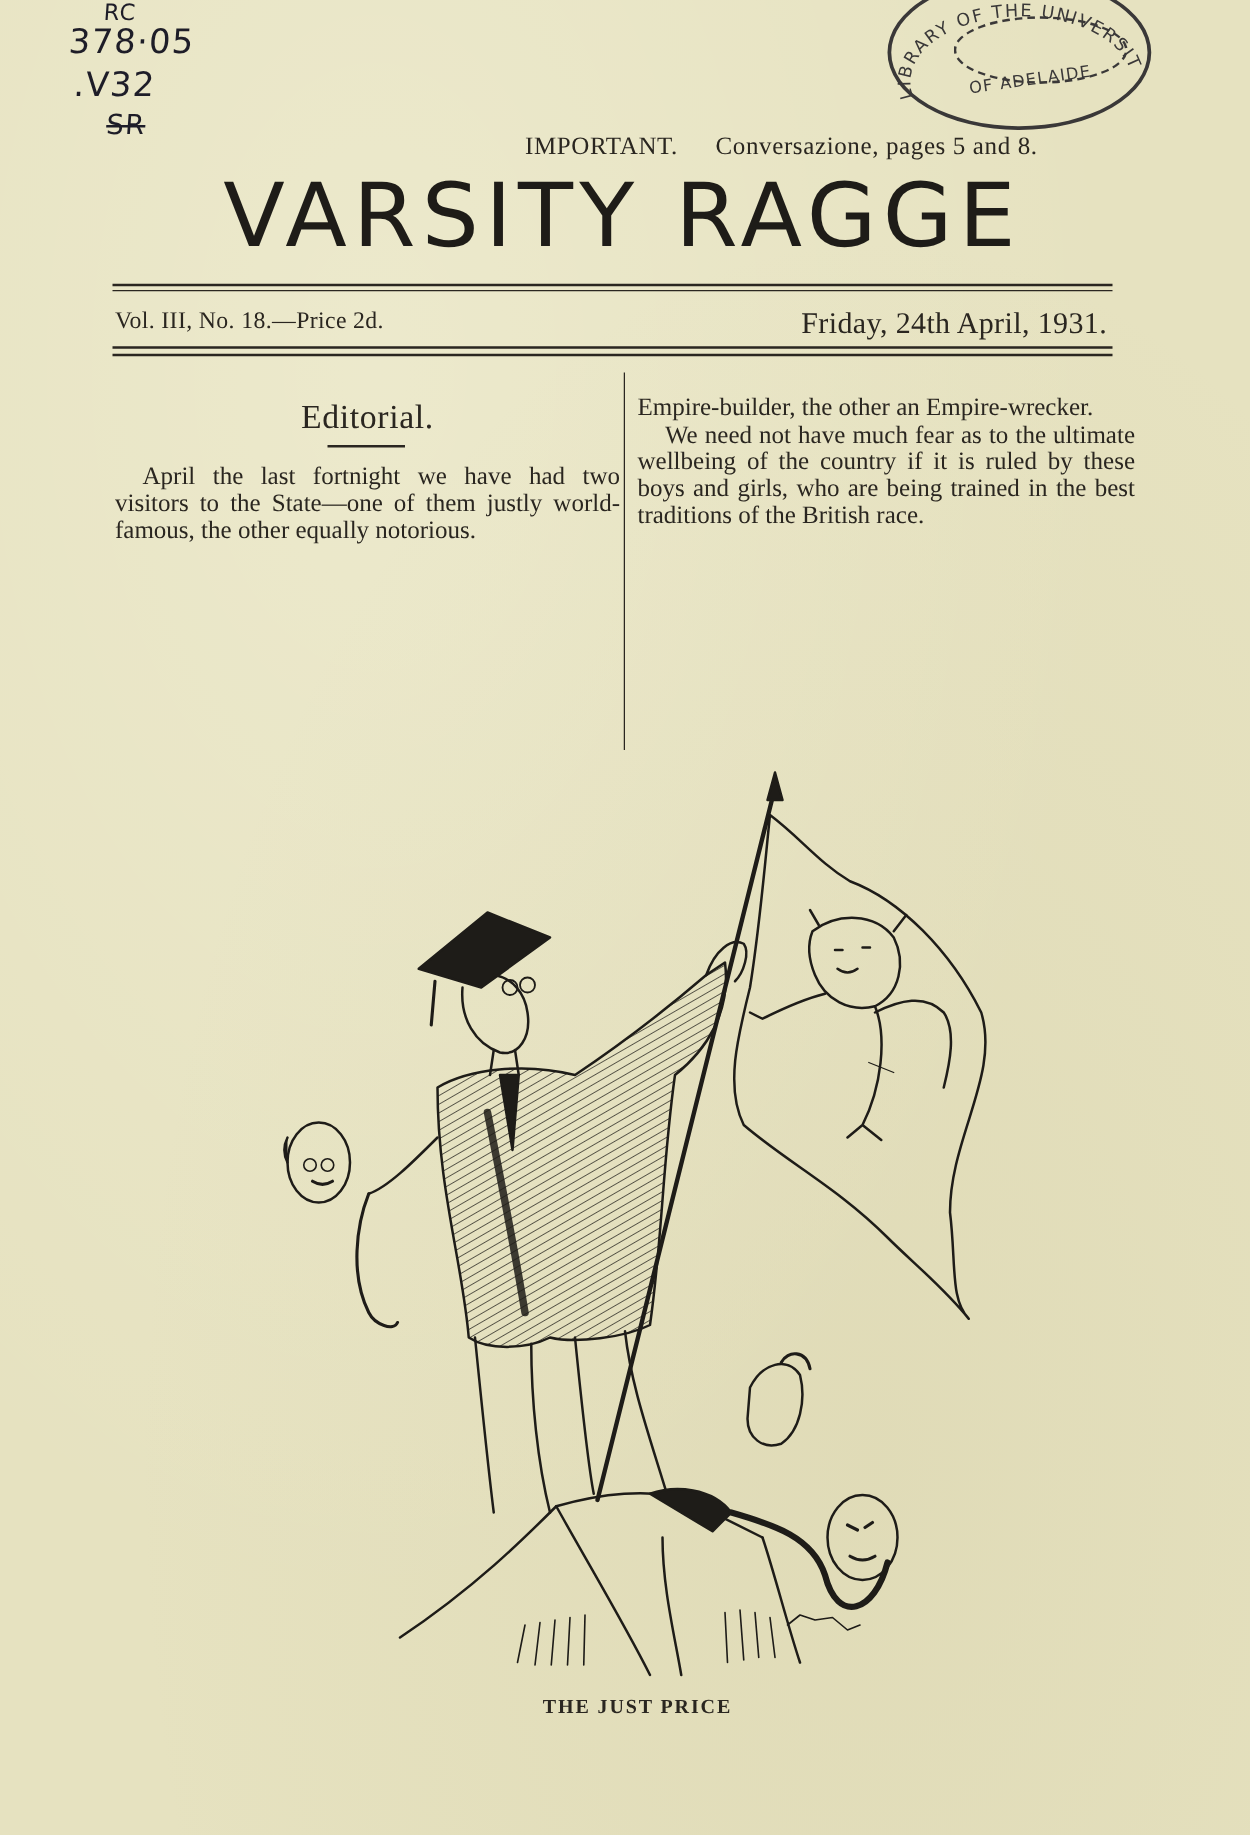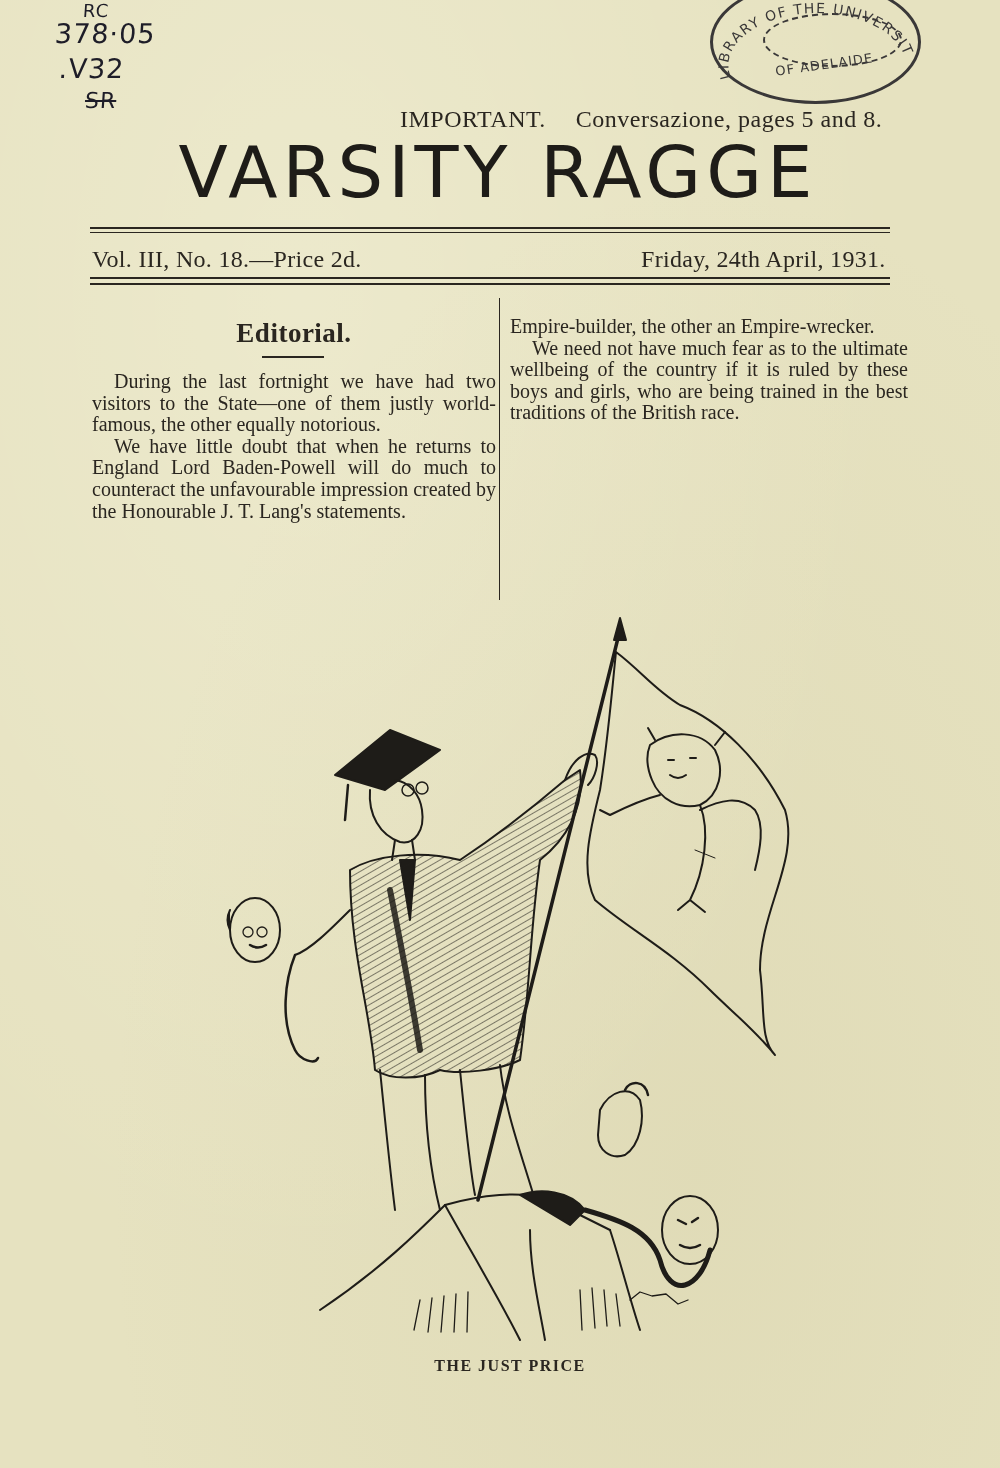--- a/index.html
+++ b/index.html
@@ -40,43 +40,43 @@
     .stamp-text-bottom {
       left: 62px; top: 74px; font-family: "DejaVu Sans", sans-serif;
       font-size: 13px; color: #3a3838; transform: rotate(-8deg); letter-spacing: 1px;
     }
     .stamp-text-top {
       left: 0; top: 0; width: 205px; height: 118px;
     }
 
     
     .important {
-      left: 400px; top: 106px; font-size: 24px; letter-spacing: 0.5px; font-family: Liberation Serif, serif;
+      left: 420px; top: 106px; font-size: 20px; letter-spacing: 0.5px; font-family: Liberation Serif, serif;
     }
     .important .sp { display: inline-block; width: 30px; }
     .masthead {
       left: 118px; top: 136px; width: 760px; text-align: center;
       font-family: "DejaVu Sans", "Liberation Sans", sans-serif;
       font-weight: normal; font-size: 72px; letter-spacing: 5px; line-height: 1;
       color: #1e1c18;
       transform: scaleY(0.98);
     }
     .rule { left: 90px; width: 800px; background: #2a2620; }
-    .vol { left: 92px; top: 246px; font-size: 24px; letter-spacing: 0.3px; }
+    .vol { left: 92px; top: 246px; font-size: 19px; letter-spacing: 0.3px; }
     .date { left: 641px; top: 246px; font-size: 24px; letter-spacing: 0.3px; }
 
     
     .col { font-size: 20px; line-height: 21.6px; text-align: justify; }
     .col p { margin: 0; text-indent: 22px; }
     .col p.noindent { text-indent: 0; }
     .col1 { left: 92px; top: 371px; width: 404px; }
     .col2 { left: 510px; top: 316px; width: 398px; }
     .ed-title {
       left: 92px; top: 318px; width: 404px; text-align: center;
-      font-size: 27px; font-weight: bold; letter-spacing: 0.5px;
+      font-size: 27px; font-weight: normal; letter-spacing: 0.5px;
     }
     .ed-rule { left: 262px; top: 356px; width: 62px; height: 2px; background: #2a2620; }
     .col-divider { left: 499px; top: 298px; width: 1px; height: 302px; background: #2a2620; }
 
     
     .cartoon { left: 200px; top: 610px; width: 600px; height: 740px; }
     .caption {
       left: 300px; top: 1357px; width: 420px; text-align: center;
       font-size: 16px; font-weight: bold; letter-spacing: 1.5px;
     }
@@ -116,22 +116,21 @@
 <div class="abs vol">Vol. III, No. 18.—Price 2d.</div>
 <div class="abs date">Friday, 24th April, 1931.</div>
 
 <div class="abs rule" style="top:277px;height:2px;"></div>
 <div class="abs rule" style="top:283px;height:2px;"></div>
 
 <div class="abs ed-title">Editorial.</div>
 <div class="abs ed-rule"></div>
 
 <div class="abs col col1">
-  <p>During the last fortnight we have had two visitors to the State—one of them justly world-famous, the other equally notorious.</p>
-  <p>We have little doubt that when he returns to England Lord Baden-Powell will do much to counteract the unfavourable impression created by the Honourable J. T. Lang's statements.</p>
+  <p>April the last fortnight we have had two visitors to the State—one of them justly world-famous, the other equally notorious.</p>
 </div>
 
 <div class="abs col-divider"></div>
 
 <div class="abs col col2">
   <p class="noindent">Empire-builder, the other an Empire-wrecker.</p>
   <p>We need not have much fear as to the ultimate wellbeing of the country if it is ruled by these boys and girls, who are being trained in the best traditions of the British race.</p>
 </div>
 
 <svg class="abs cartoon" viewBox="0 0 600 740" fill="none" stroke="#1e1c18" stroke-width="2" stroke-linecap="round" stroke-linejoin="round">

